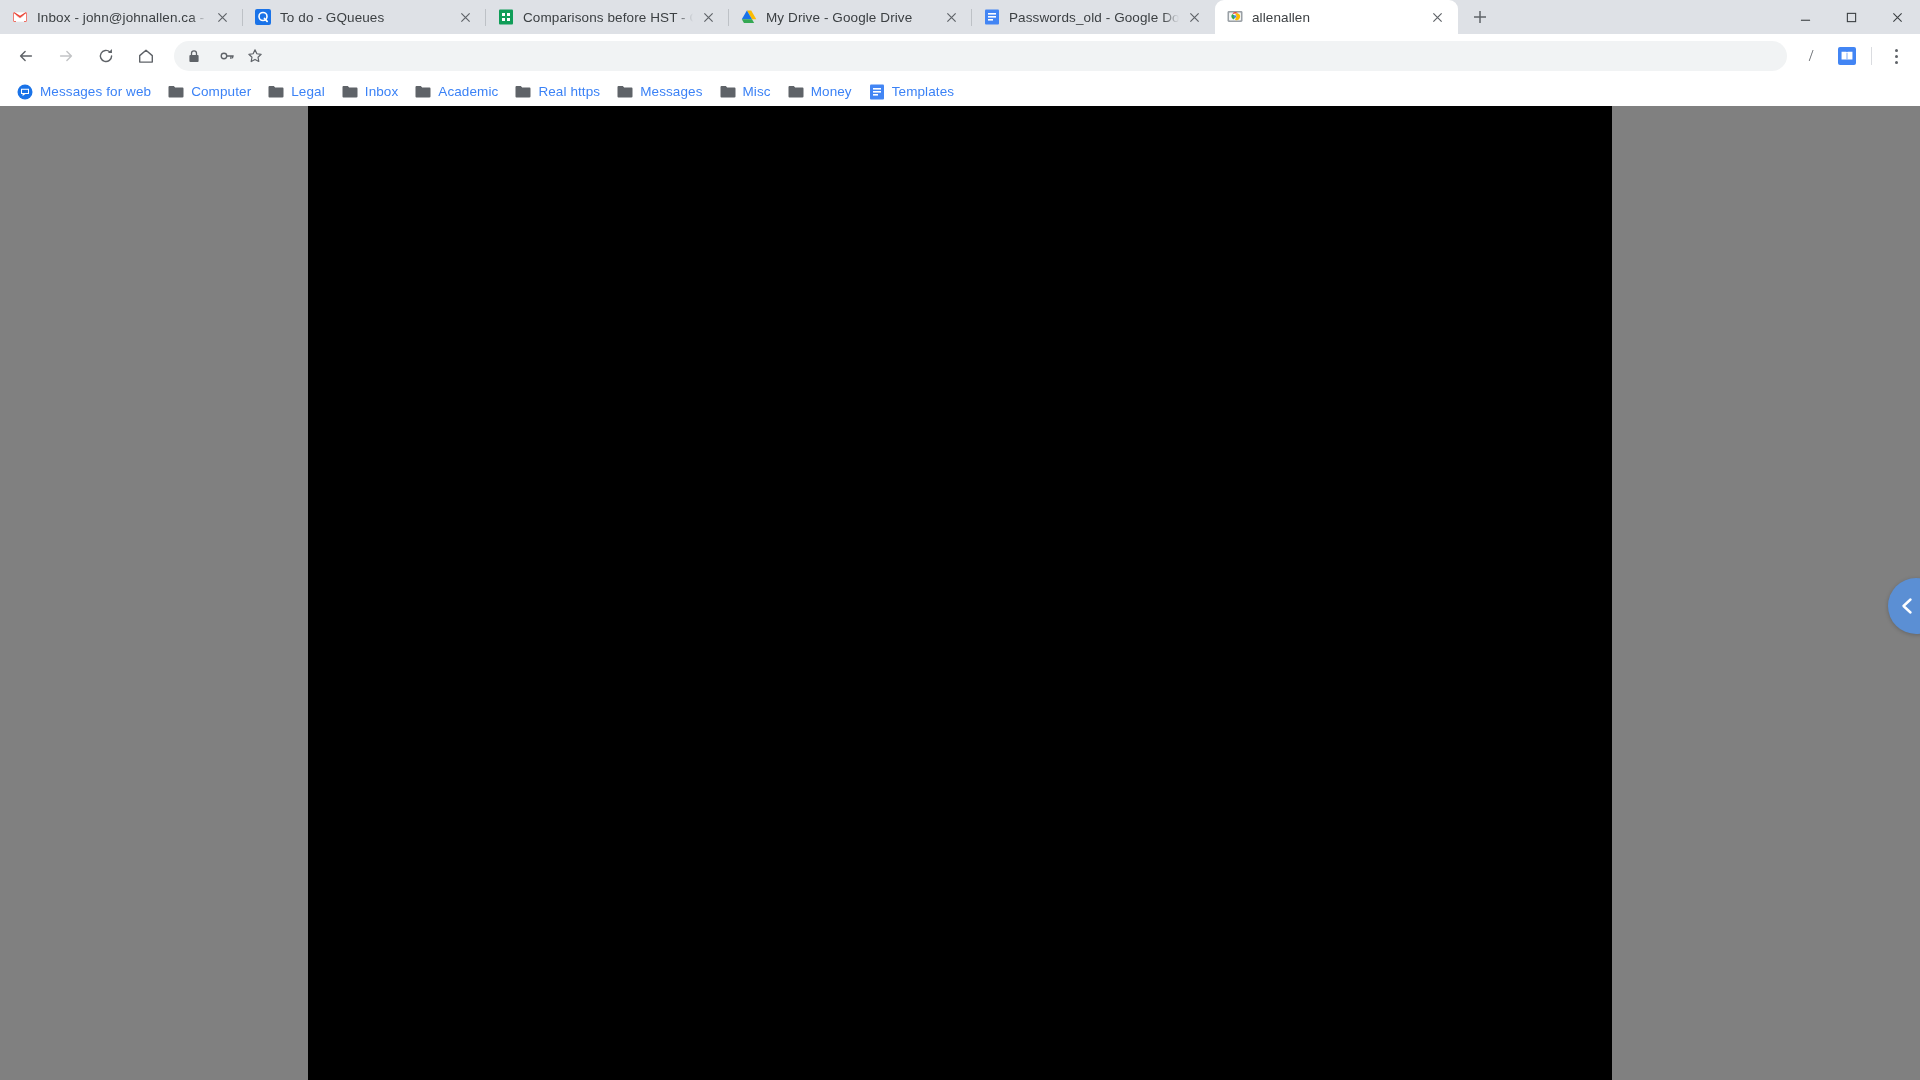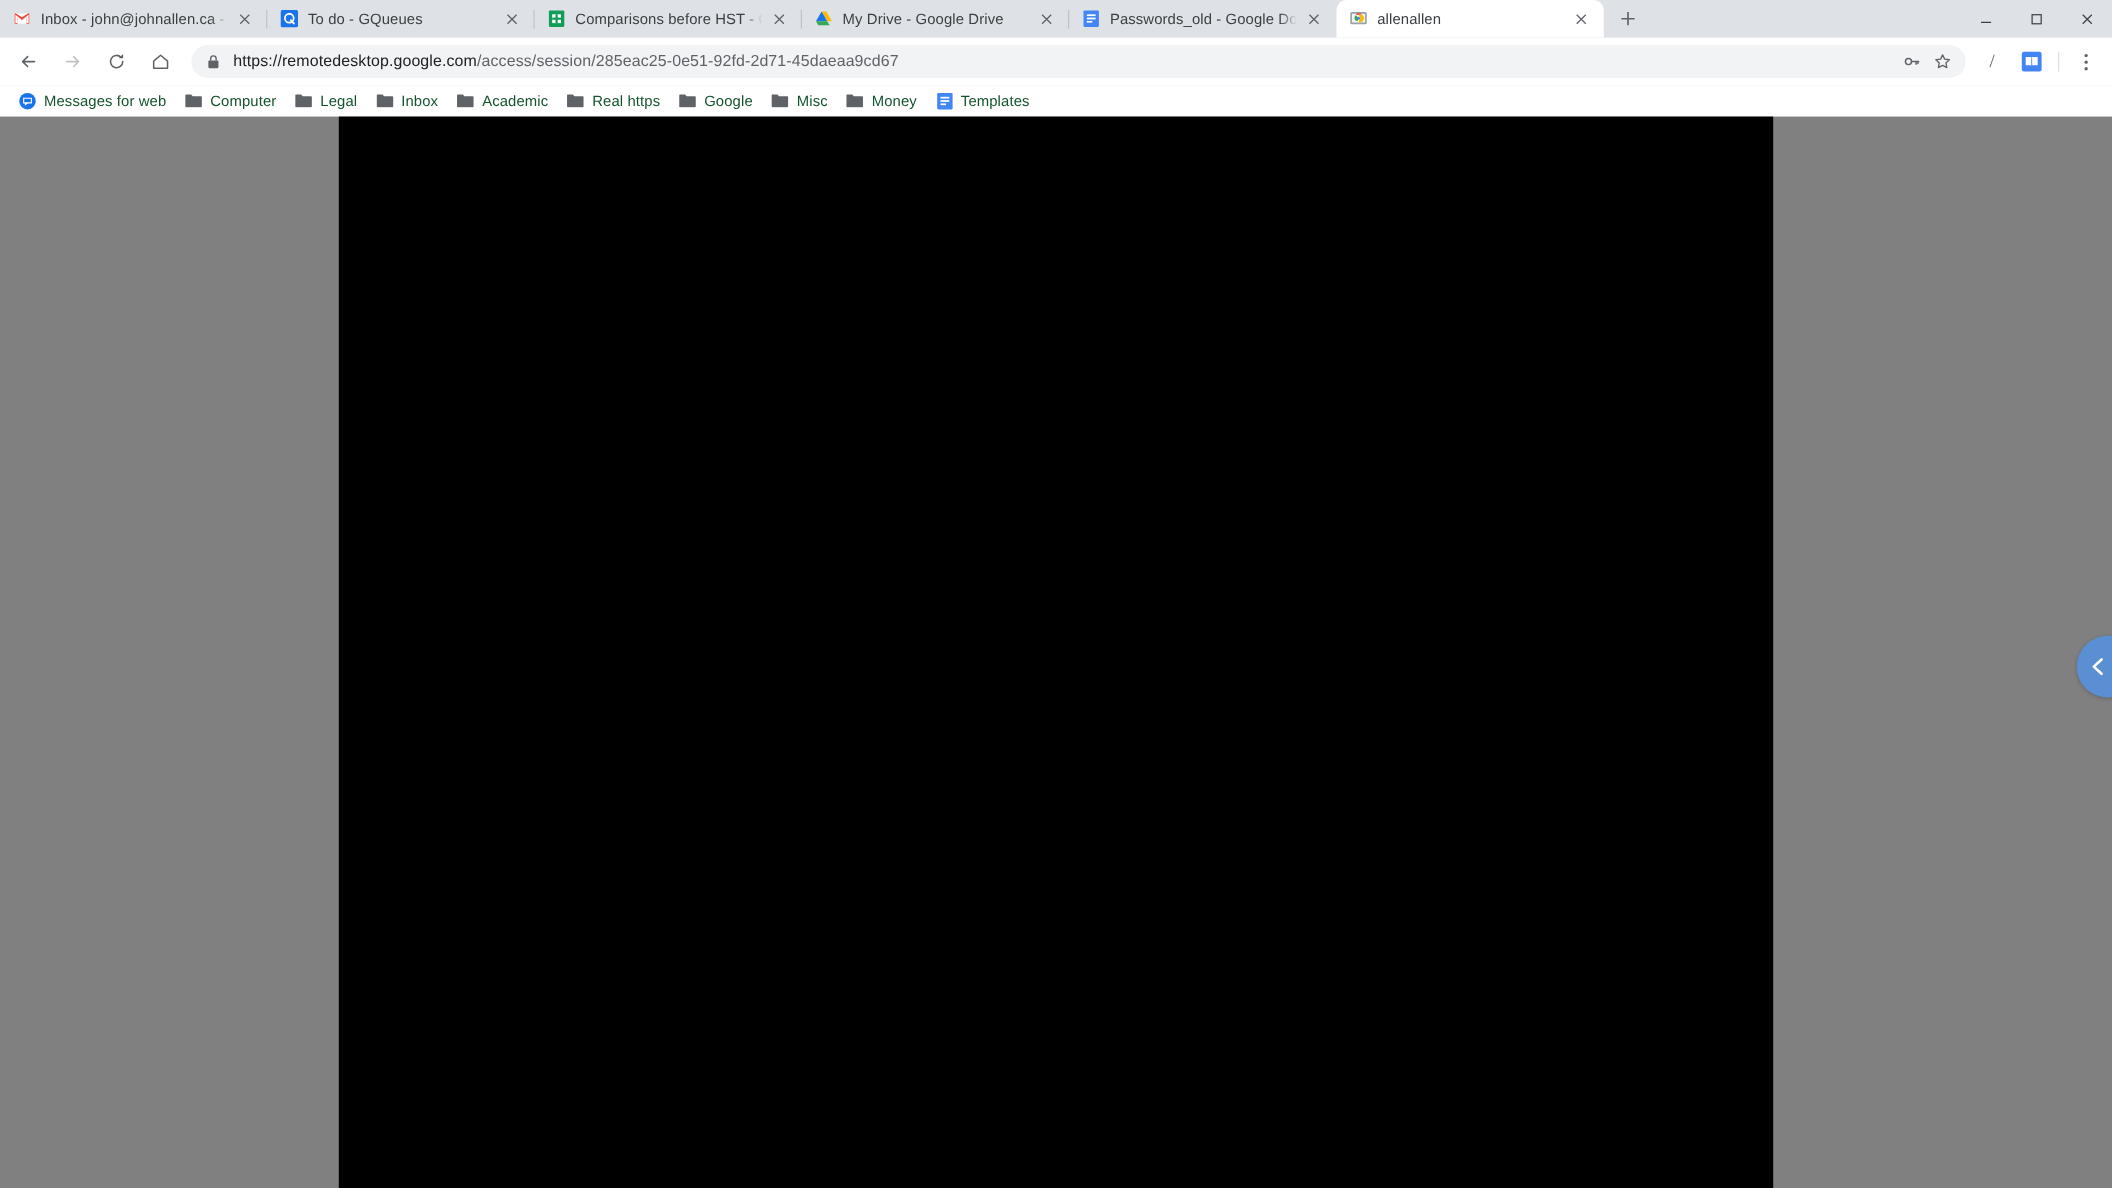--- a/index.html
+++ b/index.html
@@ -195,21 +195,21 @@
     flex: 0 0 auto;
   }
   .bm-icon {
     width: 16px; height: 16px;
     flex: 0 0 16px;
     margin-right: 7px;
     display: flex; align-items: center; justify-content: center;
   }
   .bm-label {
     font-size: 13.5px;
-    color: #14532d;
+    color: #3b82f6;
     white-space: nowrap;
     letter-spacing: 0.1px;
   }
   .folder-ico { width: 16px; height: 13px; }
 
   
   .viewport {
     height: 974px;
     background: #808080;
     position: relative;
@@ -392,21 +392,20 @@
       </svg>
   </div>
 
   <div class="omnibox">
     <span class="lock-icon">
       <svg viewBox="0 0 14 14" width="14" height="14">
         <rect x="2.4" y="6" width="9.2" height="7" rx="1" fill="#5f6368"></rect>
         <path d="M4.5 6V4.3a2.5 2.5 0 0 1 5 0V6" fill="none" stroke="#5f6368" stroke-width="1.3"></path>
       </svg>
     </span>
-    <span class="url-text"><span class="host">https://remotedesktop.google.com</span><span>/access/session/285eac25-0e51-92fd-2d71-45daeaa9cd67</span></span>
     <span class="omni-action">
       <svg viewBox="0 0 18 18" width="16" height="16">
         <circle cx="5.6" cy="9" r="3.1" fill="none" stroke="#5f6368" stroke-width="1.5"></circle>
         <path d="M8.7 9H16M13.4 9v2.7M15.3 9v2" stroke="#5f6368" stroke-width="1.5" stroke-linecap="round" fill="none"></path>
       </svg>
     </span>
     <span class="omni-action">
       <svg viewBox="0 0 18 18" width="16" height="16">
           <path fill="none" stroke="#5f6368" stroke-width="1.35" stroke-linejoin="round" d="M9 2.1l2.1 4.4 4.8.6-3.5 3.3.9 4.8L9 12.9l-4.3 2.3.9-4.8L2.1 7.1l4.8-.6z"></path>
         </svg>
@@ -493,21 +492,21 @@
     </span>
     <span class="bm-label">Real https</span>
   </div>
 
   <div class="bm">
     <span class="bm-icon">
       <svg class="folder-ico" viewBox="0 0 16 13">
           <path fill="#5f6368" d="M1.4 1h4.4l1.4 1.6h7.4c.5 0 .9.4.9.9v8.1c0 .5-.4.9-.9.9H1.4c-.5 0-.9-.4-.9-.9V1.9c0-.5.4-.9.9-.9z"></path>
         </svg>
     </span>
-    <span class="bm-label">Google</span>
+    <span class="bm-label">Messages</span>
   </div>
 
   <div class="bm">
     <span class="bm-icon">
       <svg class="folder-ico" viewBox="0 0 16 13">
           <path fill="#5f6368" d="M1.4 1h4.4l1.4 1.6h7.4c.5 0 .9.4.9.9v8.1c0 .5-.4.9-.9.9H1.4c-.5 0-.9-.4-.9-.9V1.9c0-.5.4-.9.9-.9z"></path>
         </svg>
     </span>
     <span class="bm-label">Misc</span>
   </div>

